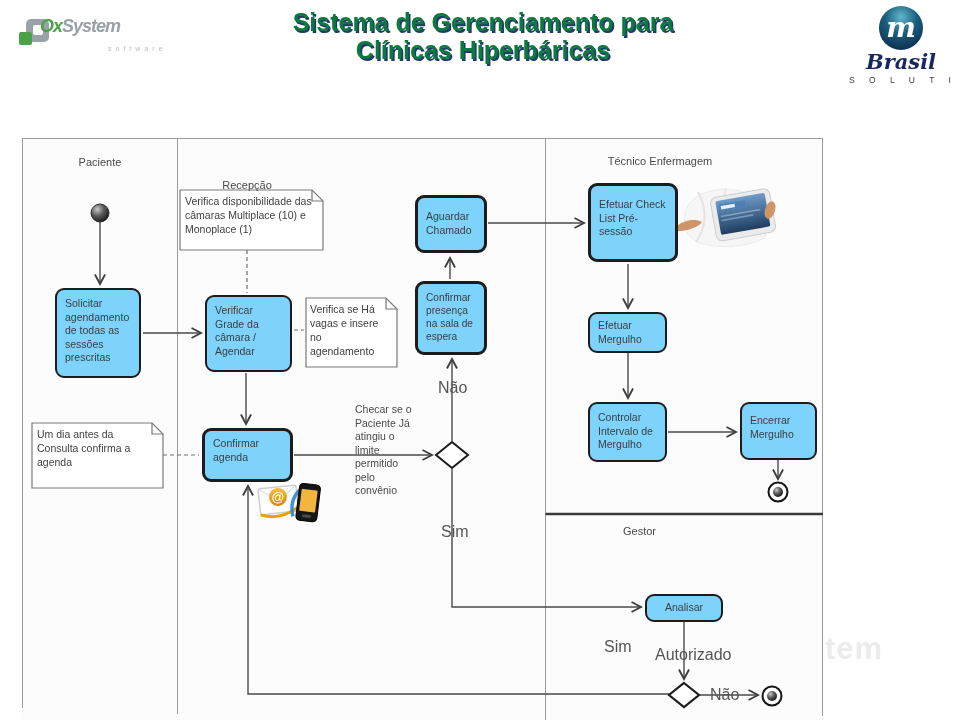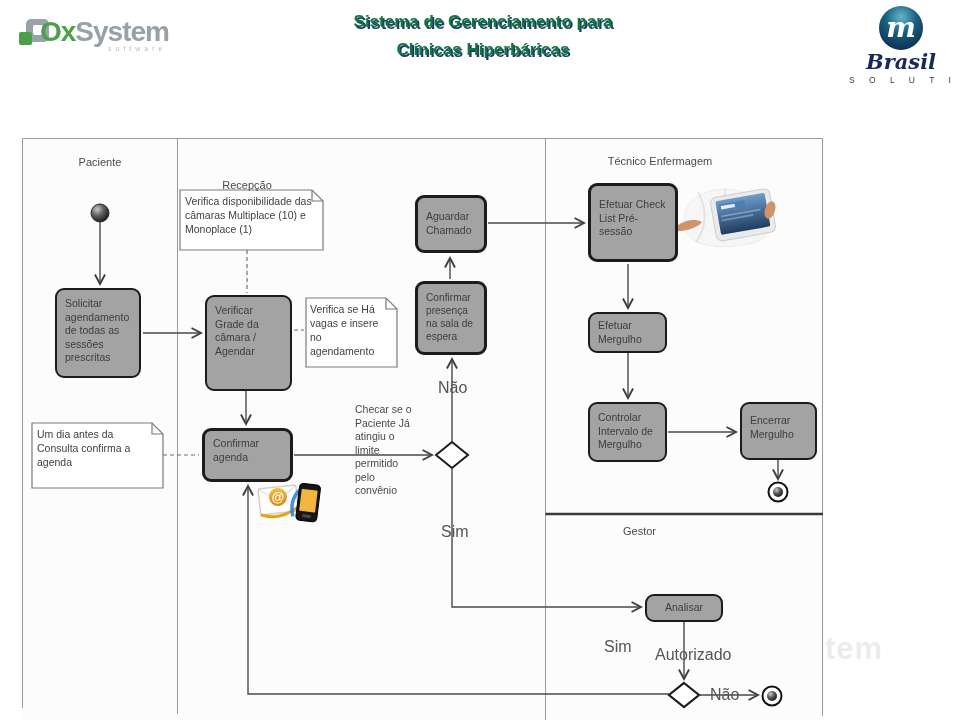--- a/index.html
+++ b/index.html
@@ -2,47 +2,47 @@
 <html><head>
 <meta charset="utf-8">
 <style>
   html,body{margin:0;padding:0;background:#fff;}
   .slide{position:relative;width:960px;height:720px;background:#ffffff;overflow:hidden;
          font-family:"Liberation Sans", sans-serif;}
 
   
   .ox-logo{position:absolute;left:18px;top:16px;width:180px;height:44px;}
   .ox-icon{position:absolute;left:0;top:2px;}
-  .ox-text{position:absolute;left:22px;top:0;font-size:28px;font-weight:bold;letter-spacing:-1px;}
+  .ox-text{position:absolute;left:22px;top:0;font-size:18px;font-weight:bold;letter-spacing:-1px;font-style:italic;}
   .ox-green{color:#4aa147;}
   .ox-gray{color:#98a0a8;}
   .ox-sub{position:absolute;left:90px;top:29px;font-size:7px;letter-spacing:4px;color:#b9bec3;}
 
   .title-block{position:absolute;left:228px;top:8px;width:510px;text-align:center;
-               font-size:17px;font-weight:bold;line-height:28px;color:#0d7a3d;
+               font-size:25px;font-weight:bold;line-height:28px;color:#0d7a3d;
                text-shadow:1.6px 1.6px 0 #24386b;}
 
   .soluti-logo{position:absolute;left:845px;top:4px;width:112px;text-align:center;}
   .soluti-name{font-family:"DejaVu Serif", serif;font-style:italic;font-weight:bold;
                font-size:21px;color:#16285c;margin-top:-7px;}
   .soluti-sub{font-size:8.5px;letter-spacing:6px;color:#3c3c3c;margin-top:1px;margin-left:4px;}
 
   .mergulho{position:absolute;left:287px;top:93px;font-family:"Liberation Mono", monospace;
             font-weight:bold;font-size:33px;color:#1c2a5c;letter-spacing:0px;}
 
   .watermark{position:absolute;left:825px;top:631px;font-size:31px;font-weight:bold;
              color:#ececec;letter-spacing:1px;}
 
   
   .diagram{position:absolute;left:22px;top:138px;width:802px;height:582px;background:#fcfcfc;}
   .diagram svg.wires{position:absolute;left:0;top:0;}
 
   .lane-label{position:absolute;font-size:11px;color:#4a4a4a;text-align:center;}
 
-  .act{position:absolute;background:#a3a3a3;border:2px solid #1c1c1c;border-radius:9px;
+  .act{position:absolute;background:#7dd3fc;border:2px solid #1c1c1c;border-radius:9px;
        font-size:10.5px;line-height:13.5px;color:#3d3d3d;padding:7px 6px 4px 8px;
        box-sizing:border-box;}
   .act.thick{border-width:3px;}
   .act.center{display:flex;align-items:center;justify-content:center;padding:0;}
 
   .note-text{position:absolute;font-size:10.5px;line-height:14px;color:#3f3f3f;}
 
   .edge-label{position:absolute;font-size:16px;color:#555;}
   .annotation{position:absolute;font-size:10.5px;line-height:13.5px;color:#4a4a4a;}
 </style>
@@ -192,21 +192,21 @@
         <rect x="6" y="30.5" width="9" height="3" rx="1.5" fill="#4a4a4a"></rect>
       </g>
     </svg>
 
     <div class="lane-label" style="left:28px;top:18px;width:100px;">Paciente</div>
     <div class="lane-label" style="left:165px;top:9px;width:120px;margin-top:32px;">Recepção</div>
     <div class="lane-label" style="left:558px;top:17px;width:160px;">Técnico Enfermagem</div>
     <div class="lane-label" style="left:570px;top:387px;width:95px;">Gestor</div>
 
     <div class="act" style="left:33px;top:150px;width:86px;height:90px;border-width:2.5px;">Solicitar agendamento de todas as sessões prescritas</div>
-    <div class="act" style="left:183px;top:157px;width:87px;height:96px;border-width:2.5px;">Verificar Grade da câmara / Agendar</div>
+    <div class="act" style="left:183px;top:157px;width:87px;height:77px;border-width:2.5px;">Verificar Grade da câmara / Agendar</div>
     <div class="act thick" style="left:393px;top:143px;width:72px;height:74px;font-size:10.2px;line-height:13px;">Confirmar presença na sala de espera</div>
     <div class="act thick" style="left:393px;top:57px;width:72px;height:58px;padding-top:12px;">Aguardar Chamado</div>
     <div class="act thick" style="left:566px;top:45px;width:90px;height:79px;padding-top:12px;">Efetuar Check List Pré-sessão</div>
     <div class="act" style="left:566px;top:264px;width:79px;height:60px;">Controlar Intervalo de Mergulho</div>
     <div class="act" style="left:566px;top:174px;width:79px;height:41px;border-width:2.5px;padding-top:5px;">Efetuar Mergulho</div>
     <div class="act" style="left:718px;top:264px;width:77px;height:58px;padding-top:10px;">Encerrar Mergulho</div>
     <div class="act thick" style="left:180px;top:290px;width:91px;height:54px;padding-top:6px;">Confirmar agenda</div>
     <div class="act center" style="left:623px;top:456px;width:78px;height:28px;">Analisar</div>
 
     <div class="note-text" style="left:163px;top:56px;width:130px;">Verifica disponibilidade das câmaras Multiplace (10) e Monoplace (1)</div>

